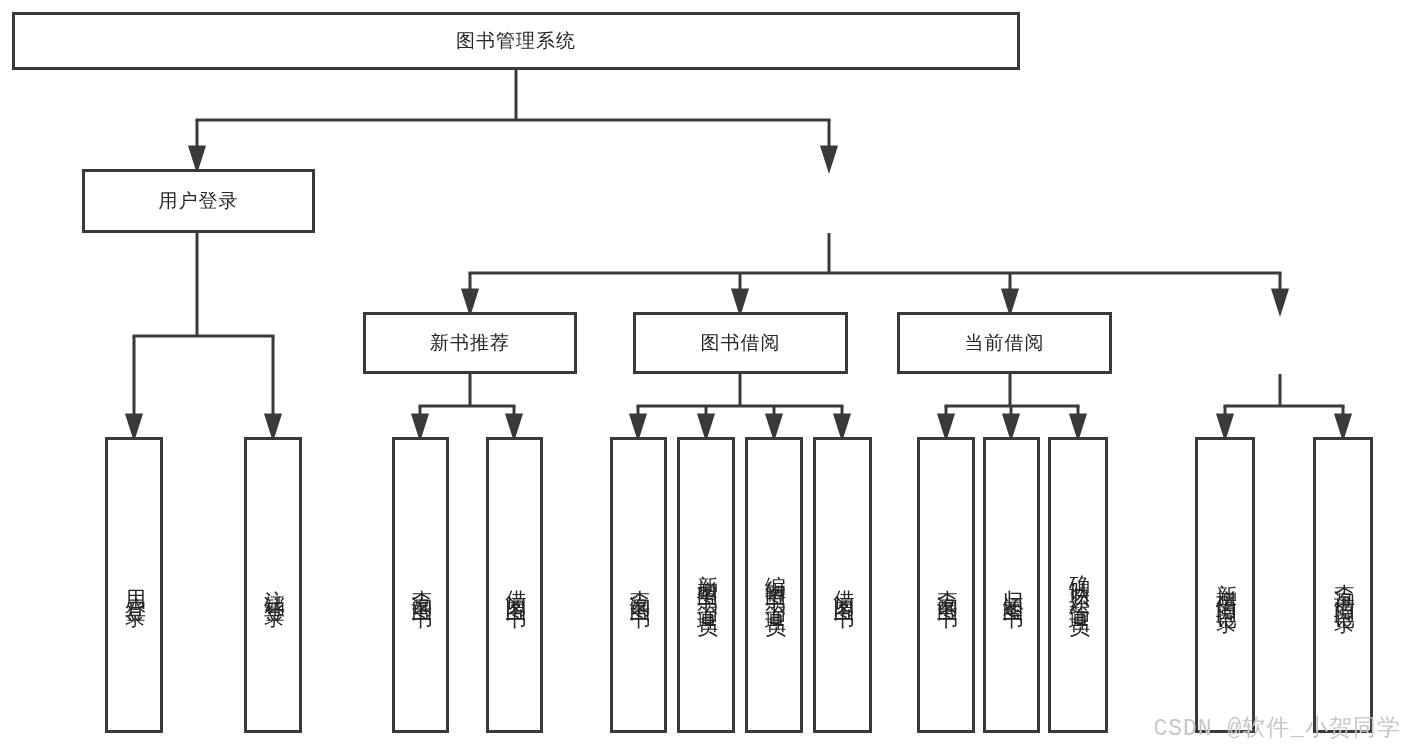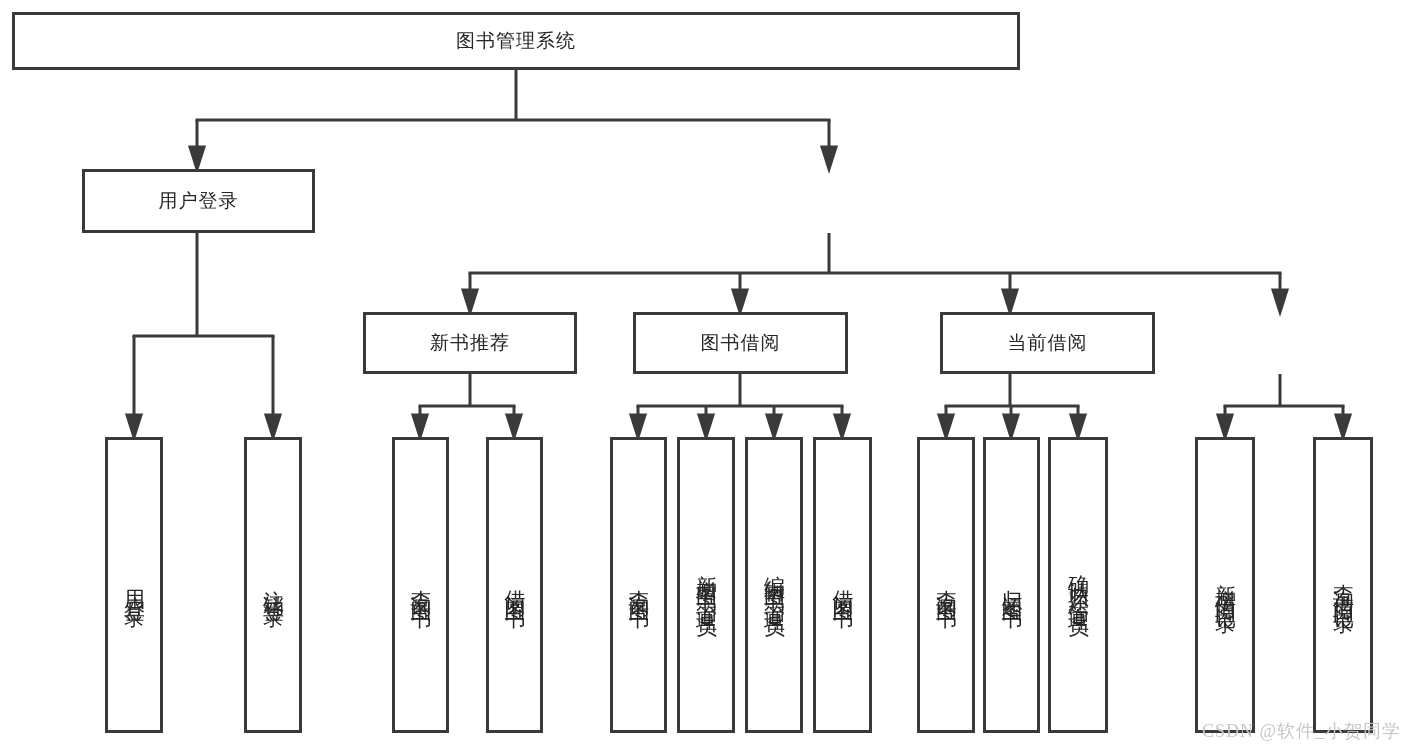--- a/index.html
+++ b/index.html
@@ -7,21 +7,21 @@
     --line:#3a3a3a;
     --text:#262626;
     --bg:#ffffff;
     --wm:#c6c6c6;
   }
   html,body{margin:0;padding:0;background:var(--bg);}
   .canvas{
     position:relative;
     width:1405px;height:747px;
     background:var(--bg);
-    font-family:Liberation Serif, serif;
+    font-family:Liberation Mono, monospace;
     overflow:hidden;
   }
   .wires{position:absolute;left:0;top:0;width:1405px;height:747px;}
   .node{
     position:absolute;
     box-sizing:border-box;
     border:3px solid var(--line);
     background:var(--bg);
     display:flex;
     align-items:center;
@@ -39,21 +39,21 @@
     text-orientation:mixed;
     letter-spacing:6px;
     line-height:1;
     white-space:nowrap;
   }
   .watermark{
     position:absolute;
     right:4px;
     bottom:4px;
     color:var(--wm);
-    font-size:18px;
+    font-size:23px;
     letter-spacing:1px;
     pointer-events:none;
   }
 </style>
 </head>
 <body>
 
 <div class="canvas">
 
   <svg class="wires" viewBox="0 0 1405 747" xmlns="http://www.w3.org/2000/svg" stroke="#3a3a3a" stroke-width="3" fill="#3a3a3a">
@@ -125,21 +125,21 @@
   <div class="node" style="left:82px;top:169px;width:233px;height:64px">
     <span>用户登录</span>
   </div>
 
   <div class="node" style="left:633px;top:312px;width:215px;height:62px">
     <span>图书借阅</span>
   </div>
   <div class="node" style="left:363px;top:312px;width:214px;height:62px">
     <span>新书推荐</span>
   </div>
-  <div class="node" style="left:940px;top:312px;width:215px;height:62px">
+  <div class="node" style="left:897px;top:312px;width:215px;height:62px">
     <span>当前借阅</span>
   </div>
 
   <div class="node leaf" style="left:105px;top:437px;width:58px;height:296px">
     <span class="vtxt">用户登录</span>
   </div>
   <div class="node leaf" style="left:244px;top:437px;width:58px;height:296px">
     <span class="vtxt">注销登录</span>
   </div>
 

